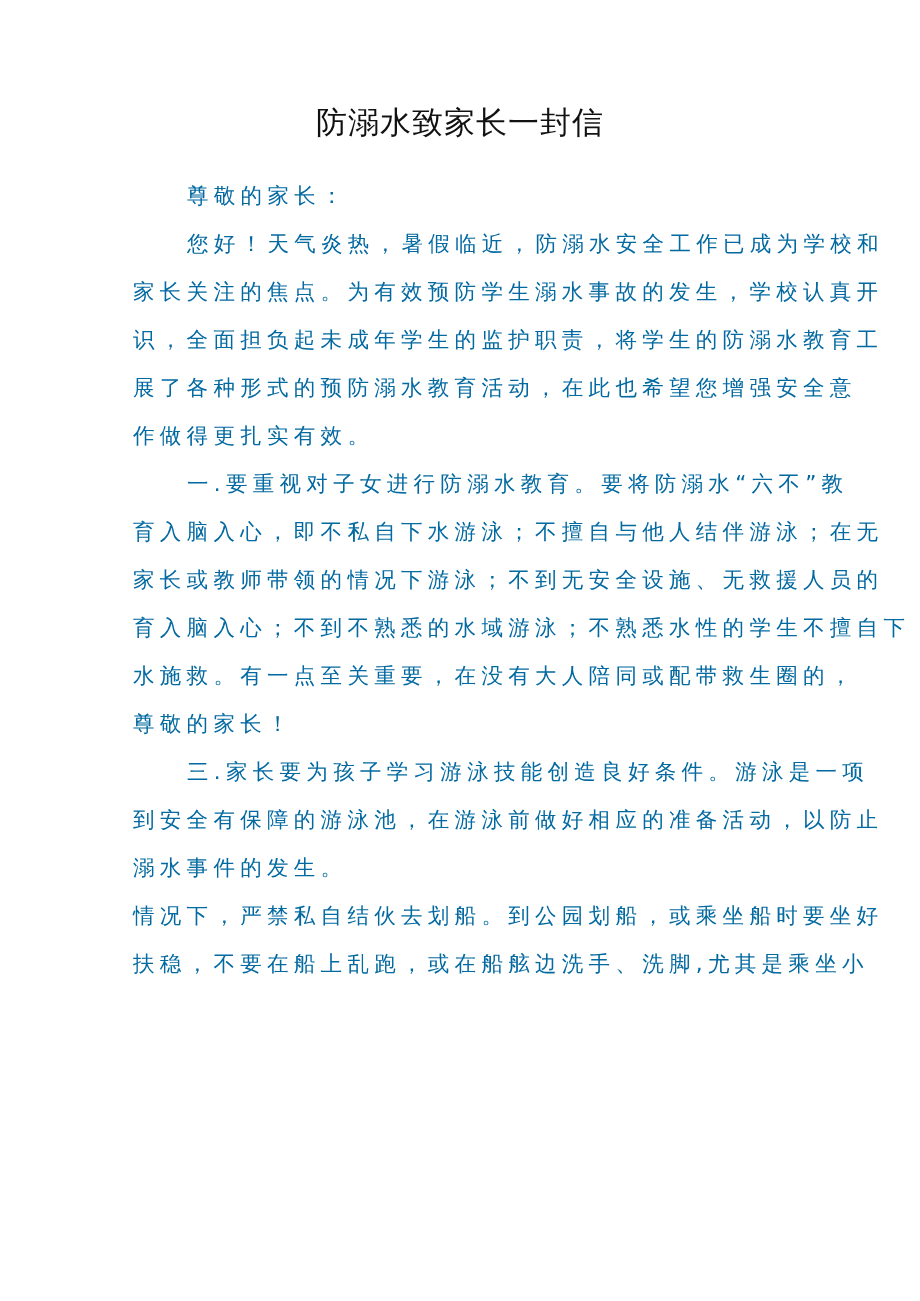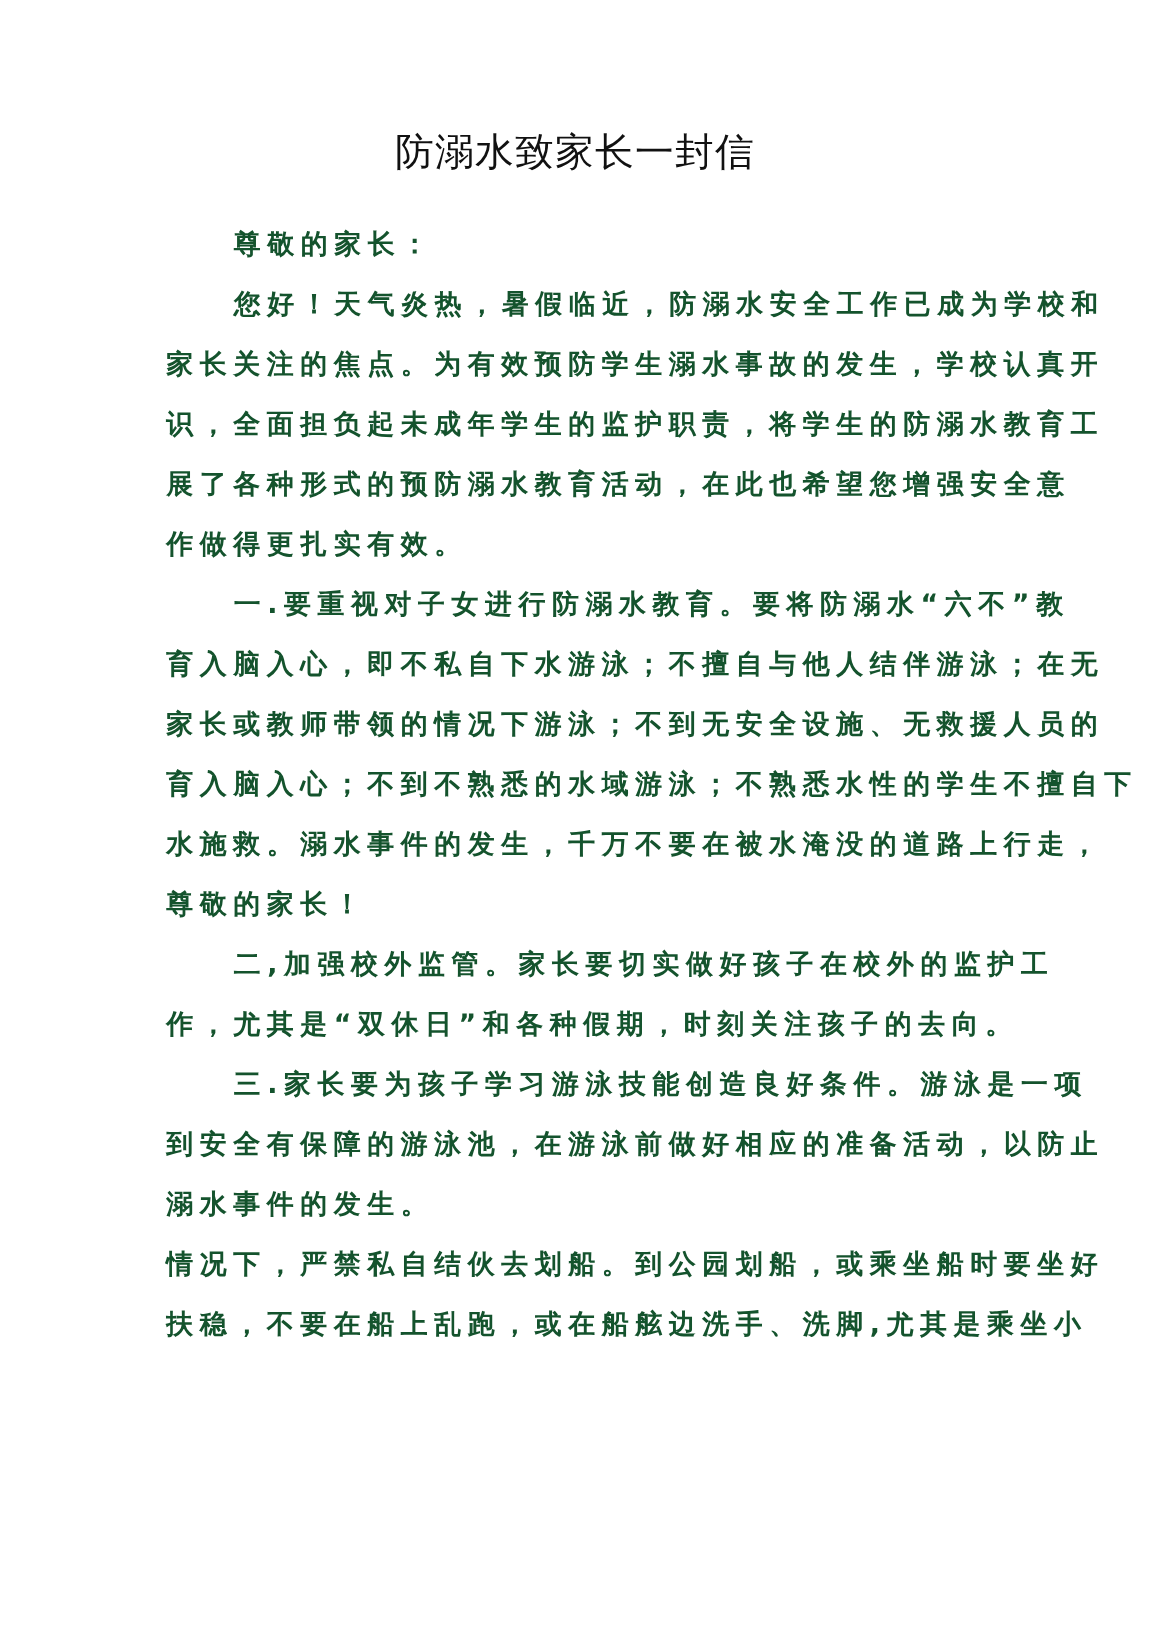--- a/index.html
+++ b/index.html
@@ -41,22 +41,21 @@
       top: 172px;
       width: 660px;
     }
     .line {
       display: block;
       height: 48px;
       line-height: 48px;
       font-size: 21.5px;
       letter-spacing: 5.3px;
       white-space: nowrap;
-      color: #14532d;
-      font-weight: bold;
+      color: #0369a1;
     }
     .indent {
       padding-left: 54px;
     }
   </style>
 </head>
 <body>
 
 <div class="page">
   <h1 class="title">防溺水致家长一封信</h1>
@@ -70,28 +69,24 @@
       <span class="line">识，全面担负起未成年学生的监护职责，将学生的防溺水教育工</span>
       <span class="line">展了各种形式的预防溺水教育活动，在此也希望您增强安全意</span>
       <span class="line">作做得更扎实有效。</span>
     </div>
 
     <div>
       <span class="line indent">一.要重视对子女进行防溺水教育。要将防溺水“六不”教</span>
       <span class="line">育入脑入心，即不私自下水游泳；不擅自与他人结伴游泳；在无</span>
       <span class="line">家长或教师带领的情况下游泳；不到无安全设施、无救援人员的</span>
       <span class="line">育入脑入心；不到不熟悉的水域游泳；不熟悉水性的学生不擅自下</span>
-      <span class="line">水施救。溺水事件的发生，千万不要在被水淹没的道路上行走，</span>
+      <span class="line">水施救。有一点至关重要，在没有大人陪同或配带救生圈的，</span>
       <span class="line">尊敬的家长！</span>
     </div>
 
-    <div>
-      <span class="line indent">二,加强校外监管。家长要切实做好孩子在校外的监护工</span>
-      <span class="line">作，尤其是“双休日”和各种假期，时刻关注孩子的去向。</span>
-    </div>
 
     <div>
       <span class="line indent">三.家长要为孩子学习游泳技能创造良好条件。游泳是一项</span>
       <span class="line">到安全有保障的游泳池，在游泳前做好相应的准备活动，以防止</span>
       <span class="line">溺水事件的发生。</span>
     </div>
 
     <div>
       <span class="line">情况下，严禁私自结伙去划船。到公园划船，或乘坐船时要坐好</span>
       <span class="line">扶稳，不要在船上乱跑，或在船舷边洗手、洗脚,尤其是乘坐小</span>

